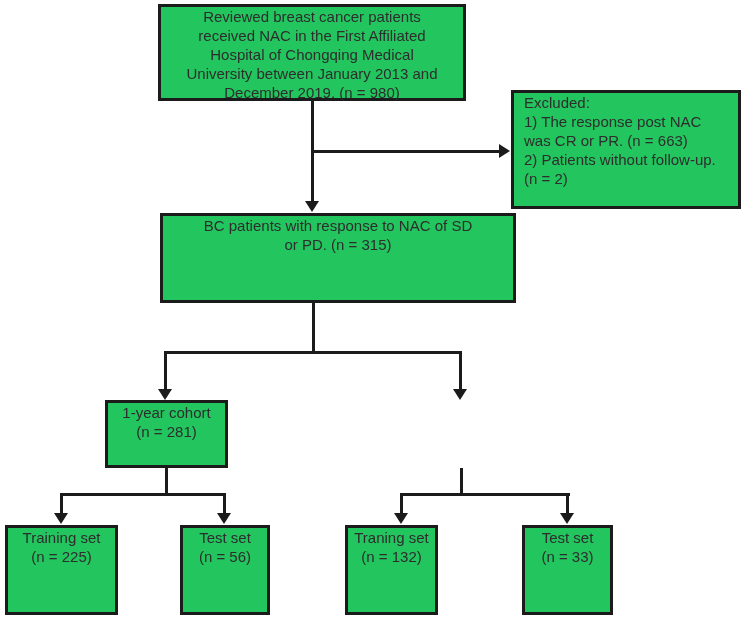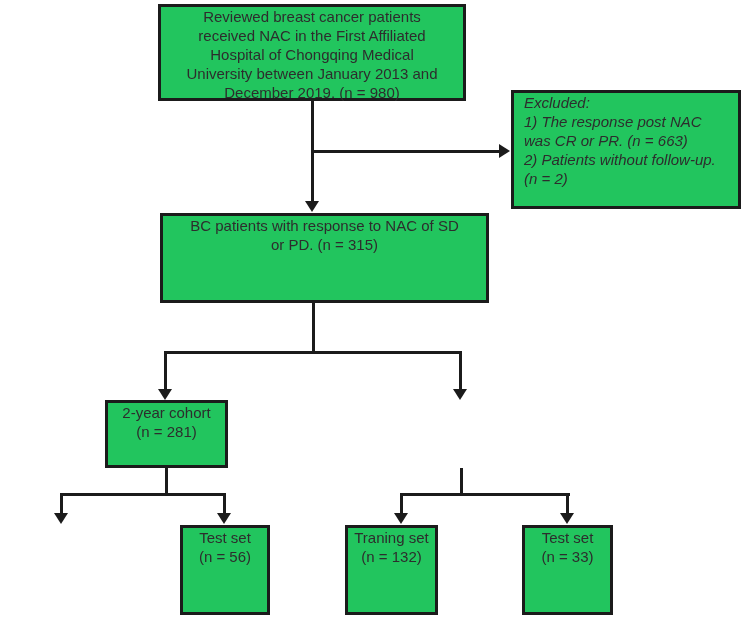--- a/index.html
+++ b/index.html
@@ -22,21 +22,21 @@
     justify-content: center;
   }
   .node-text {
     white-space: pre-line;
     font-size: 15px;
     line-height: 19px;
     text-align: center;
     width: 100%;
   }
   .node.left { justify-content: flex-start; }
-  .node.left .node-text { text-align: left; padding: 0 6px 0 10px; font-style: italic; }
+  .node.left .node-text { text-align: left; padding: 0 6px 0 10px; }
   .line {
     position: absolute;
     background: var(--line, #1b1b1b);
   }
   .arrow-down {
     position: absolute;
     width: 0; height: 0;
     border-left: 7px solid transparent;
     border-right: 7px solid transparent;
     border-top: 11px solid var(--line, #1b1b1b);
@@ -63,31 +63,35 @@
   </div>
 
   <div class="node left" style="left:511px; top:90px; width:230px; height:119px;">
     <div class="node-text">Excluded:
 1) The response post NAC
 was CR or PR. (n = 663)
 2) Patients without follow-up.
 (n = 2)</div>
   </div>
 
-  <div class="node" style="left:160px; top:213px; width:329px; height:90px;">
+  <div class="node" style="left:160px; top:213px; width:356px; height:90px;">
     <div class="node-text">BC patients with response to NAC of SD
 or PD. (n = 315)</div>
   </div>
 
   <div class="node" style="left:105px; top:400px; width:123px; height:68px;">
-    <div class="node-text">2-year cohort
+    <div class="node-text">1-year cohort
 (n = 281)</div>
   </div>
 
 
+  <div class="node" style="left:5px; top:525px; width:113px; height:90px;">
+    <div class="node-text">Training set
+(n = 225)</div>
+  </div>
 
   <div class="node" style="left:180px; top:525px; width:90px; height:90px;">
     <div class="node-text">Test set
 (n = 56)</div>
   </div>
 
   <div class="node" style="left:345px; top:525px; width:93px; height:90px;">
     <div class="node-text">Traning set
 (n = 132)</div>
   </div>

